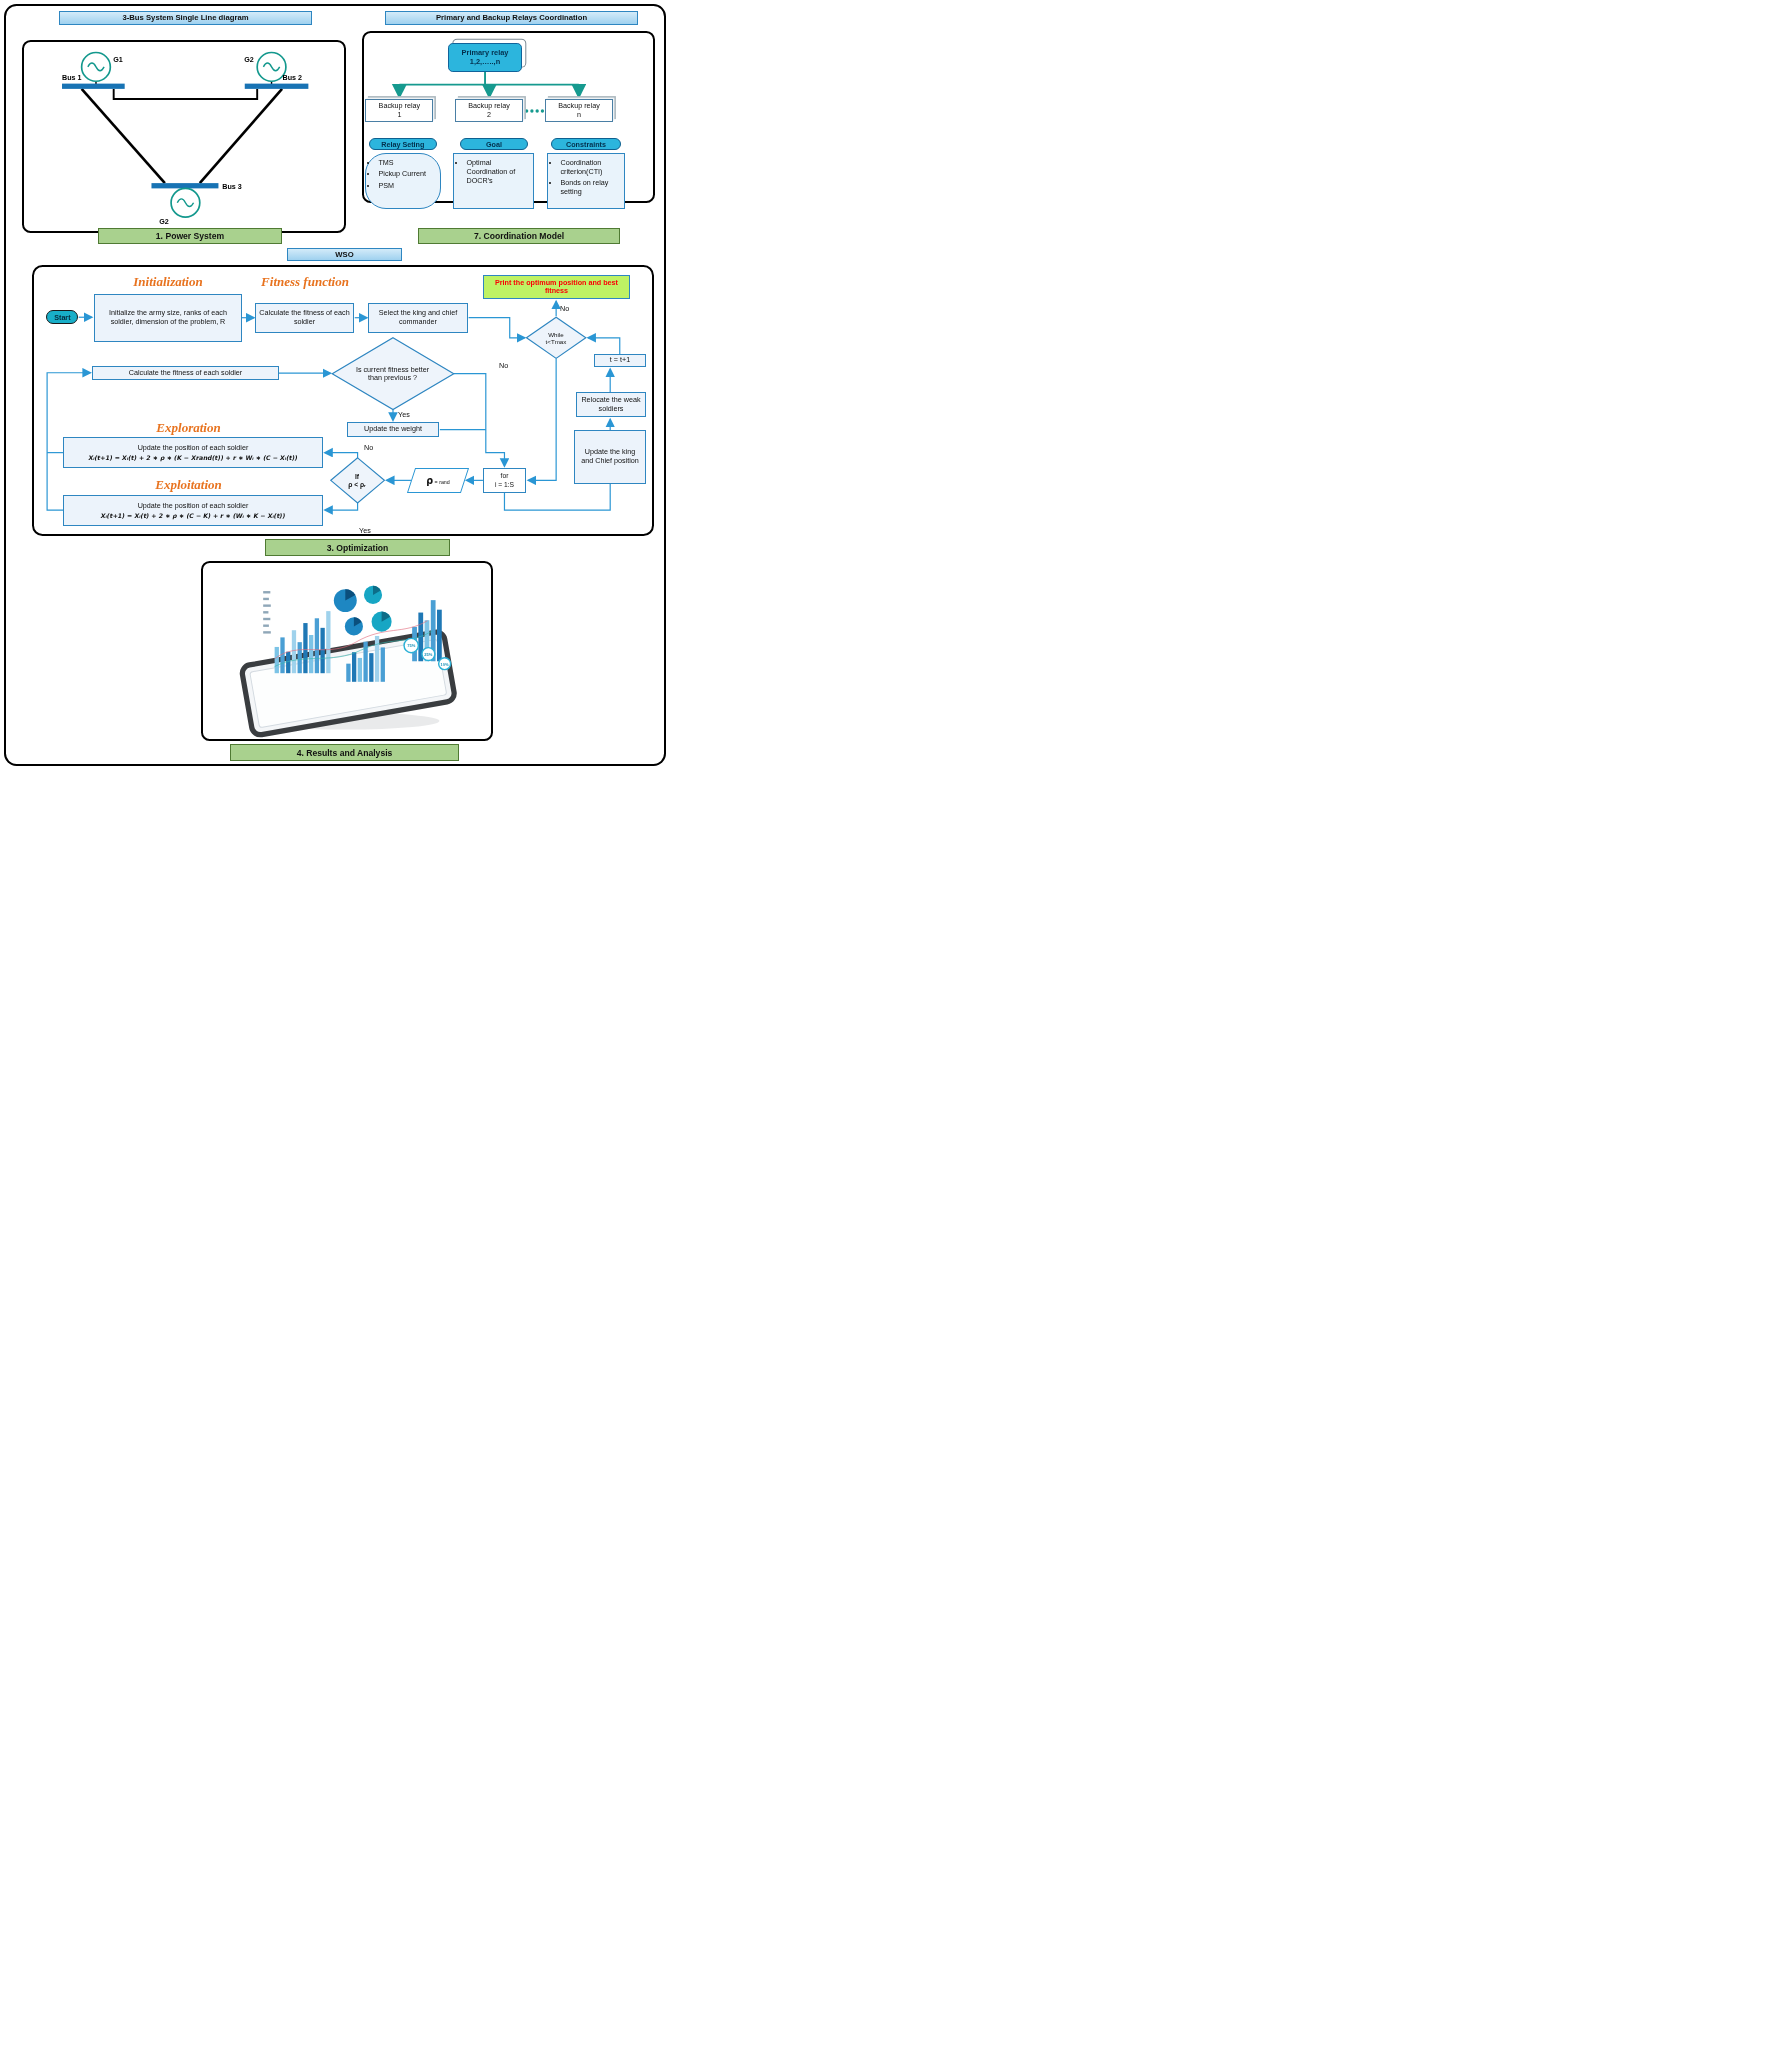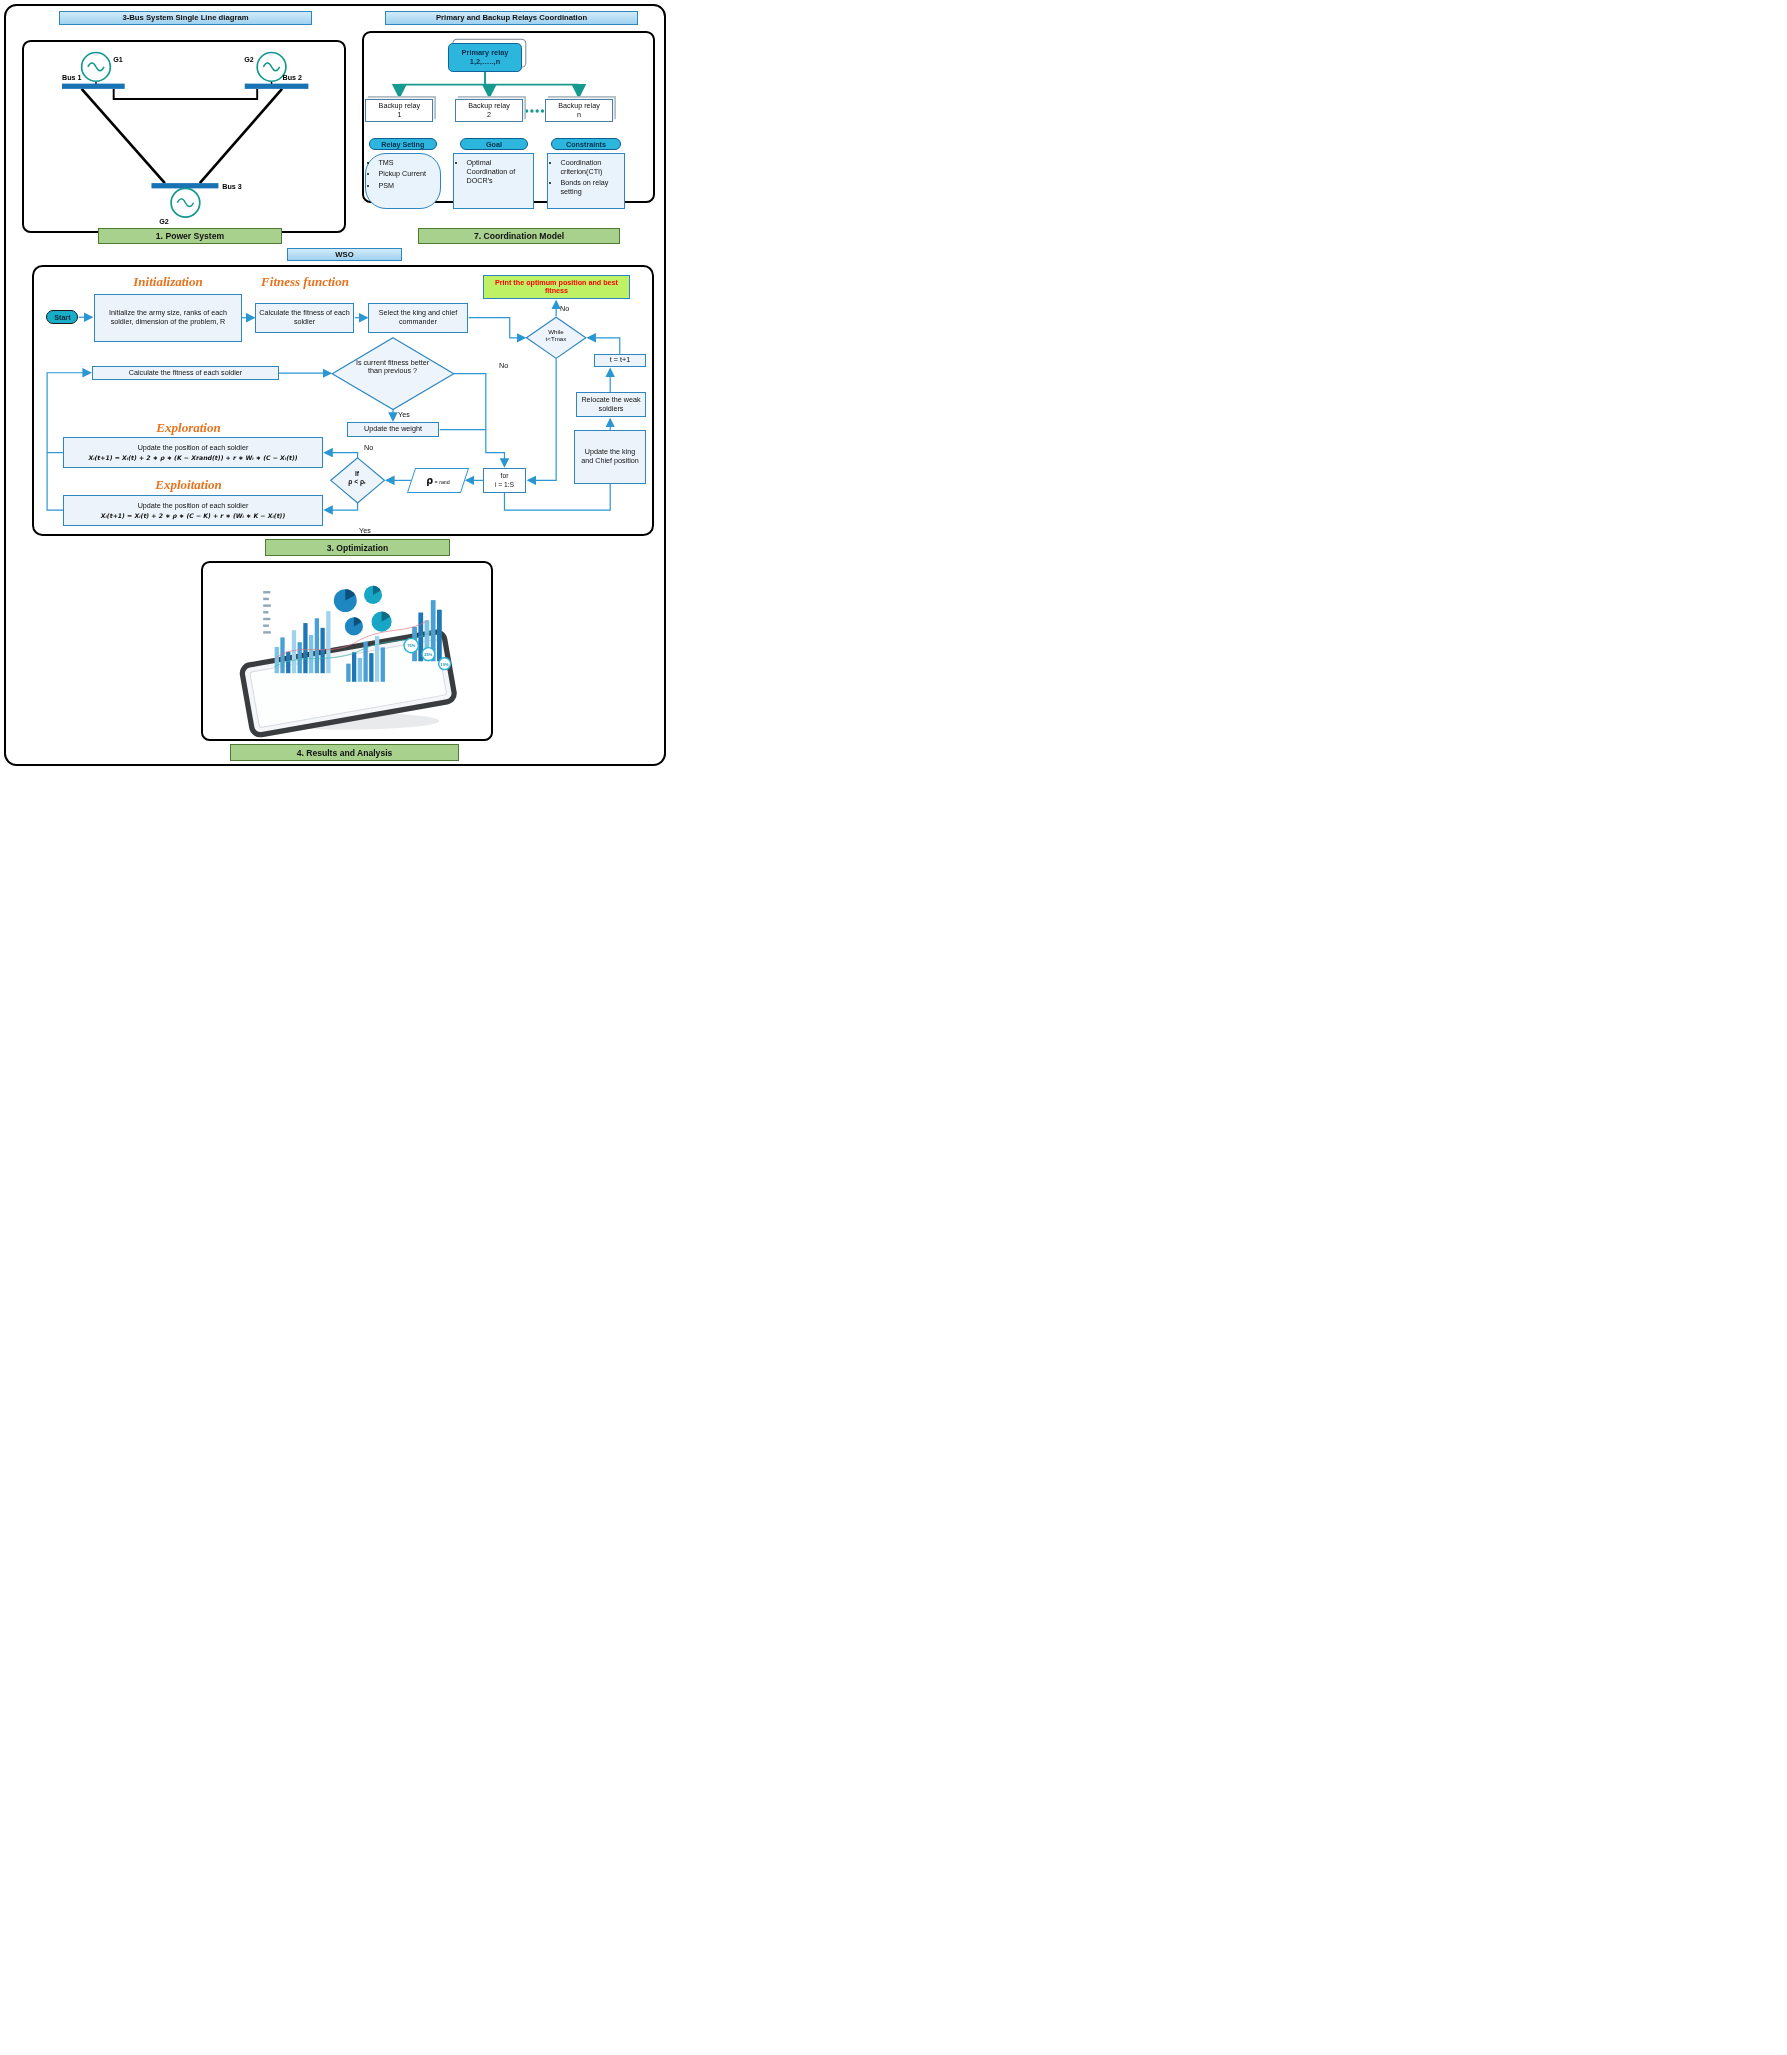--- a/index.html
+++ b/index.html
@@ -12,21 +12,21 @@
   .caption-green{position:absolute;background:#a9d18e;border:1.2px solid #4f7a33;display:flex;align-items:center;
         justify-content:center;font-weight:bold;font-size:8.6px;box-sizing:border-box;}
   .box-flow{position:absolute;background:#ecf3fb;border:1px solid #2e86c1;display:flex;flex-direction:column;
         align-items:center;justify-content:center;text-align:center;font-size:7.2px;line-height:1.2;
         padding:1px 2.9px;box-sizing:border-box;}
   .plainbox{background:#fff;}
   .red-text{color:#fb0006;font-weight:bold;font-size:7.2px;}
   .stage{position:absolute;color:#e8731f;font-family:"Liberation Serif",serif;font-style:italic;font-weight:600;
         font-size:13px;text-align:center;}
   .elabel{position:absolute;font-size:7.2px;color:#111;}
-  .dtext{position:absolute;display:flex;flex-direction:column;align-items:center;justify-content:flex-start;
+  .dtext{position:absolute;display:flex;flex-direction:column;align-items:center;justify-content:center;
         text-align:center;line-height:1.15;box-sizing:border-box;}
   .pill{position:absolute;background:#2cb5dd;border:1px solid #0f608f;border-radius:7.7px;color:#03304d;
         font-weight:bold;display:flex;align-items:flex-end;justify-content:center;font-size:7.2px;box-sizing:border-box;}
   .sec-box{position:absolute;background:#e9f3fb;border:1px solid #2e86c1;box-sizing:border-box;
         font-size:7.2px;padding:3.8px 1.9px 1.9px 2.9px;}
   .sec-box ul{margin:0;padding-left:9.6px;}
   .sec-box li{margin-bottom:2.4px;line-height:1.25;}
   .primary{position:absolute;background:#2cb5dd;border:1px solid #11639b;border-radius:4.8px;color:#03304d;
         font-weight:bold;text-align:center;font-size:7.4px;display:flex;flex-direction:column;align-items:center;
         justify-content:center;line-height:1.2;box-shadow:4.3px -4.3px 0 -1px #ffffff,4.3px -4.3px 0 0 #7c8a94;box-sizing:border-box;}

